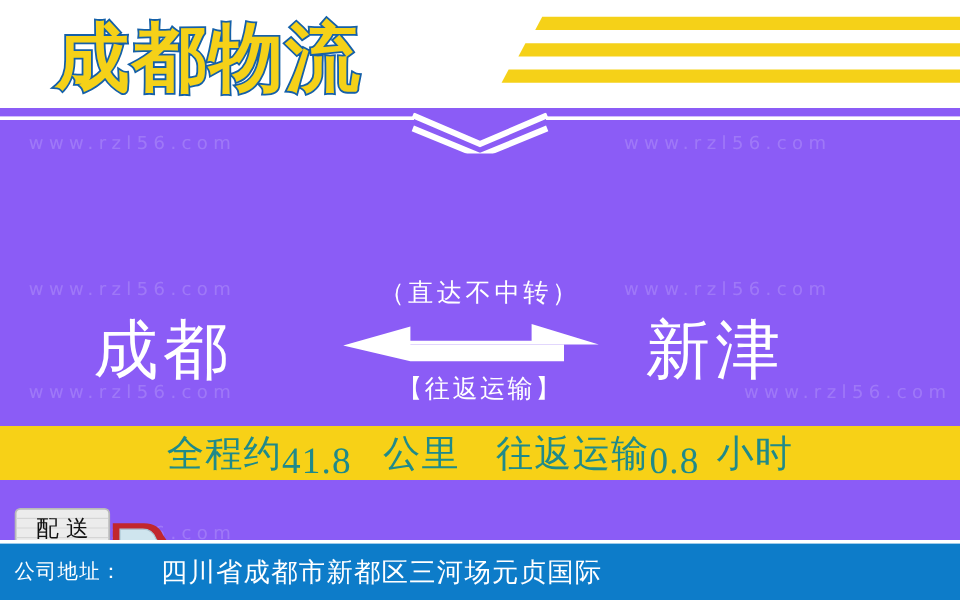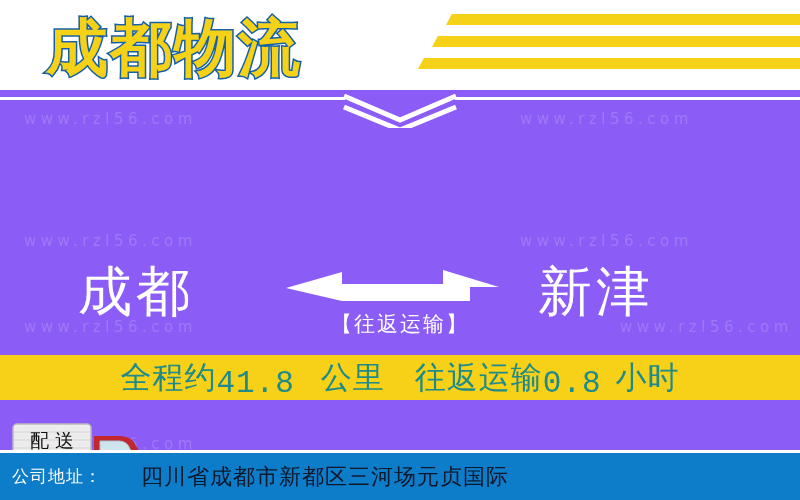--- a/index.html
+++ b/index.html
@@ -46,30 +46,30 @@
            color:#ffffff;font-size:21px;letter-spacing:3px;white-space:nowrap;}
   .mid-bottom{position:absolute;left:0;top:220px;width:800px;text-align:center;
               color:#ffffff;font-size:21px;letter-spacing:2px;white-space:nowrap;}
   .arrow{position:absolute;left:285px;top:176px;width:215px;height:42px;}
   .arrow svg{display:block;}
   
   .infobar{position:absolute;left:0;top:265px;width:800px;height:45px;background:#f7d117;
            display:flex;align-items:center;justify-content:center;}
   .infobar .txt{color:#1f8a8a;font-size:31px;letter-spacing:1px;white-space:nowrap;
                 font-family:"DejaVu Sans","Liberation Sans",sans-serif;}
-  .infobar .num{font-family:Liberation Mono, monospace;margin-top:12px;}
+  .infobar .num{font-family:Liberation Serif, serif;margin-top:12px;}
   
   .truck{position:absolute;left:8px;top:332px;width:150px;height:78px;}
   .truck svg{display:block;}
   .coverage{position:absolute;left:172px;top:365px;color:#ffffff;font-size:19px;letter-spacing:2px;white-space:nowrap;}
   
   .footer{position:absolute;left:0;top:450px;width:800px;height:50px;background:#0d7cc9;
           border-top:3px solid #ffffff;box-sizing:border-box;display:flex;align-items:center;gap:24px;}
   .footer .lab{color:#ffffff;font-size:17px;letter-spacing:1px;margin-left:12px;white-space:nowrap;}
-  .footer .val{color:#0f172a;font-size:22px;letter-spacing:1px;margin-left:15px;white-space:nowrap;}
+  .footer .val{color:#ffffff;font-size:22px;letter-spacing:1px;margin-left:8px;white-space:nowrap;}
 </style>
 </head>
 <body>
 
 <div id="poster">
 
   <div class="header">
     <div class="brand-title">成都物流</div>
     <div class="stripes">
       <div class="stripe s1"></div>
@@ -96,20 +96,21 @@
     <div class="wm" style="left:520px;top:20px;">www.rzl56.com</div>
     <div class="wm" style="left:24px;top:142px;">www.rzl56.com</div>
     <div class="wm" style="left:520px;top:142px;">www.rzl56.com</div>
     <div class="wm" style="left:24px;top:228px;">www.rzl56.com</div>
     <div class="wm" style="left:620px;top:228px;">www.rzl56.com</div>
     <div class="wm" style="left:24px;top:345px;">www.rzl56.com</div>
 
     <div class="city origin">成都</div>
     <div class="city dest">新津</div>
 
+    <div class="mid-top">（直达不中转）</div>
 
     <div class="arrow">
       <svg width="215" height="42" viewBox="0 0 215 42">
 
         <polygon points="30,18 158,18 158,4 214,21 158,21 30,21" fill="#ffffff"></polygon>
 
         <polygon points="1,22 57,6 57,21 185,21 185,35 57,35 57,35" fill="#ffffff"></polygon>
       </svg>
     </div>
 

